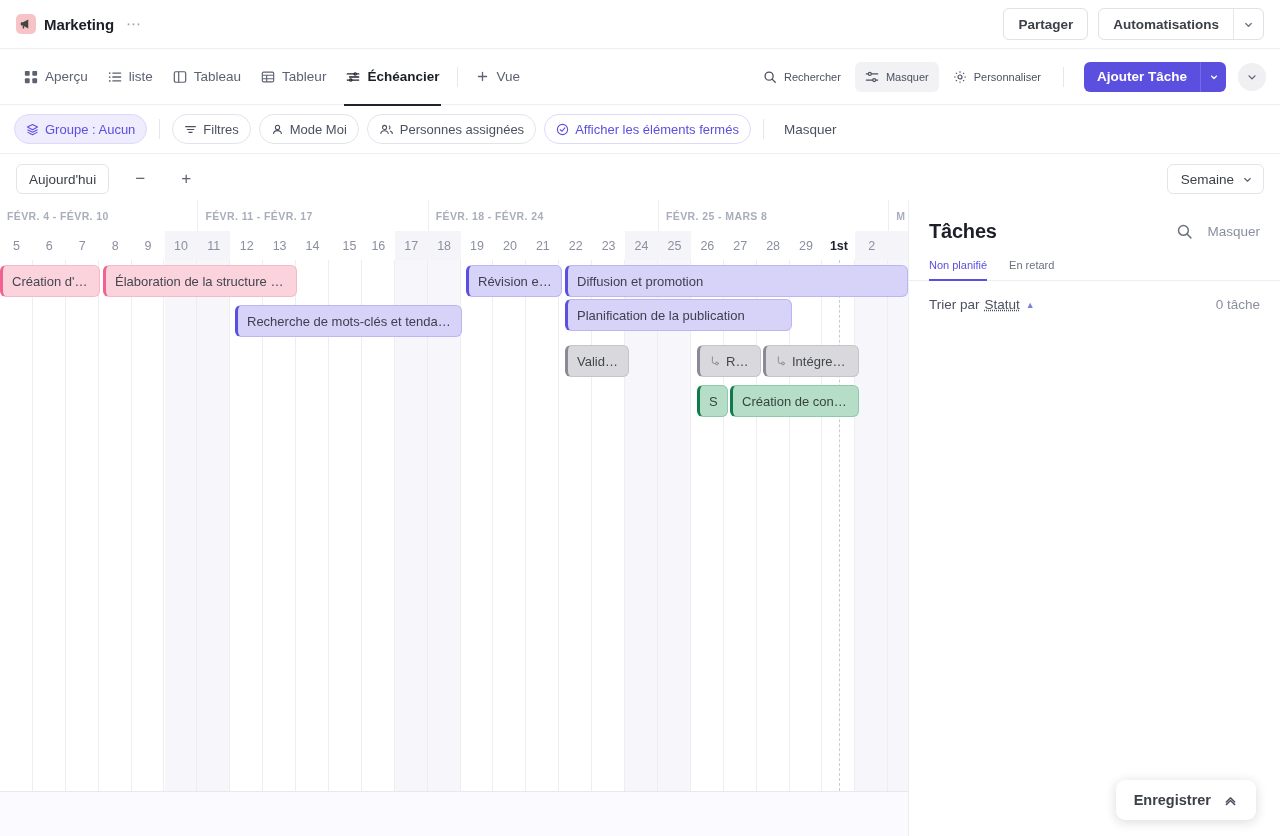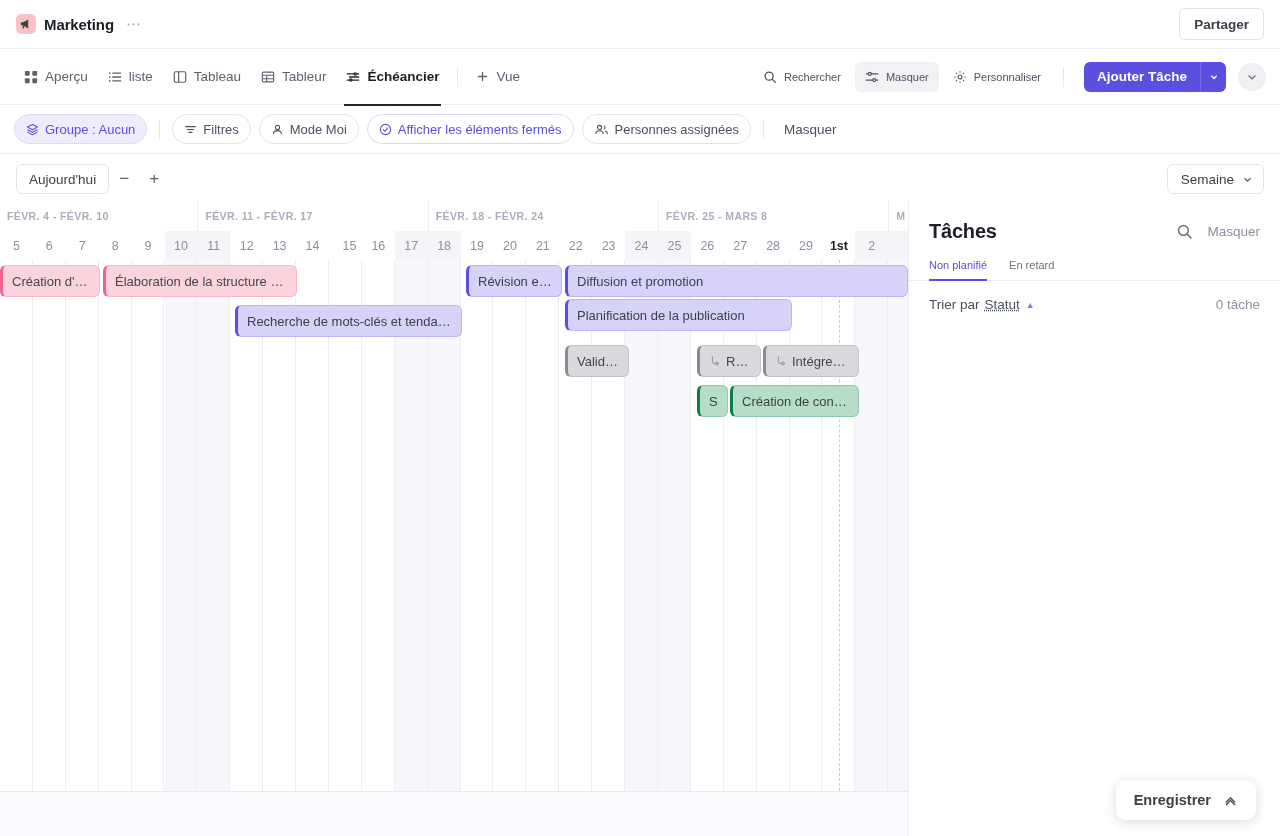--- a/index.html
+++ b/index.html
@@ -88,21 +88,21 @@
     margin-left:auto; width:222px; height:32px; border:1px solid #e2e4ea; border-radius:7px;
     display:flex; align-items:center; padding:0 12px; font-size:13.5px; color:#a3a8b4;
     background:#fff; cursor:text;
   }
   .searchbox input { border:none; outline:none; width:100%; font-size:13.5px;
     font-family:"Liberation Sans", sans-serif; color:#3c4048; background:transparent;}
   .searchbox input::placeholder { color:#a3a8b4; }
 
   
   .zoombar {
-    height:50px; display:flex; align-items:center; padding:0 16px; gap:0; background:#fff;
+    height:50px; display:flex; align-items:center; padding:0 16px; gap:16px; background:#fff;
   }
   .today-btn {
     height:30px; padding:0 12px; border:1px solid #e2e4ea; border-radius:6px;
     display:flex; align-items:center; font-size:13.5px; color:#3c4048; background:#fff;
     cursor:pointer; font-weight:500;
   }
   .zbtn { width:30px; height:30px; display:flex; align-items:center; justify-content:center;
     color:#5c6270; cursor:pointer; font-size:17px; }
   .semaine {
     margin-left:auto; height:30px; padding:0 10px 0 13px; border:1px solid #e2e4ea; border-radius:6px;
@@ -181,20 +181,28 @@
         <svg width="12" height="12" viewBox="0 0 16 16" fill="#444">
           <path d="M11 2 L4 5.5 H2.2 A1.2 1.2 0 0 0 1 6.7 v2.1 a1.2 1.2 0 0 0 1.2 1.2 H4 L11 14 Z"></path>
           <rect x="3.6" y="10" width="1.9" height="4" rx=".7"></rect>
         </svg>
       </span>
       <span class="proj-name">Marketing</span>
       <span class="proj-dots">⋯</span>
     </div>
     <div class="topbar-right">
       <div class="btn-outline">Partager</div>
+      <div class="btn-split">
+        <div class="part">Automatisations</div>
+        <div class="part caret">
+          <svg width="11" height="11" viewBox="0 0 16 16" fill="none" stroke="#6b7280" stroke-width="1.8" stroke-linecap="round" stroke-linejoin="round">
+              <path d="M4 6.5 L8 10.5 L12 6.5"></path>
+            </svg>
+        </div>
+      </div>
     </div>
   </div>
 
   <div class="viewbar">
     <div class="vtab">
       <span>
         <svg width="14" height="14" viewBox="0 0 16 16" fill="#5c6270">
             <rect x="1" y="1" width="5.5" height="5.5" rx="1"></rect>
             <rect x="9.5" y="1" width="5.5" height="5.5" rx="1"></rect>
             <rect x="1" y="9.5" width="5.5" height="5.5" rx="1"></rect>
@@ -320,39 +328,39 @@
     </div>
     <div class="chip">
       <span>
         <svg width="13" height="13" viewBox="0 0 16 16" fill="none" stroke="#4b5160" stroke-width="1.3">
             <circle cx="8" cy="5.4" r="2.6"></circle>
             <path d="M3.2 13.4c0-2.6 2.1-4 4.8-4s4.8 1.4 4.8 4"></path>
           </svg>
       </span>
       <span>Mode Moi</span>
     </div>
-    <div class="chip purple-outline">
-      <span>
-        <svg width="13" height="13" viewBox="0 0 16 16" fill="none" stroke="#5b4fe0" stroke-width="1.3">
-            <circle cx="8" cy="8" r="6.3"></circle>
-            <path d="M5.2 8.1 7.2 10.2 10.9 5.9" stroke-linecap="round" stroke-linejoin="round"></path>
-          </svg>
-      </span>
-      <span>Afficher les éléments fermés</span>
-    </div>
     <div class="chip">
       <span>
         <svg width="15" height="13" viewBox="0 0 18 16" fill="none" stroke="#4b5160" stroke-width="1.3">
             <circle cx="6.6" cy="5.4" r="2.5"></circle>
             <path d="M2 13.4c0-2.5 2-3.9 4.6-3.9s4.6 1.4 4.6 3.9"></path>
             <path d="M12 3.4a2.4 2.4 0 0 1 0 4.3"></path>
             <path d="M13.2 9.9c1.8.3 3 1.6 3 3.5"></path>
           </svg>
       </span>
       <span>Personnes assignées</span>
+    </div>
+    <div class="chip purple-outline">
+      <span>
+        <svg width="13" height="13" viewBox="0 0 16 16" fill="none" stroke="#5b4fe0" stroke-width="1.3">
+            <circle cx="8" cy="8" r="6.3"></circle>
+            <path d="M5.2 8.1 7.2 10.2 10.9 5.9" stroke-linecap="round" stroke-linejoin="round"></path>
+          </svg>
+      </span>
+      <span>Afficher les éléments fermés</span>
     </div>
     <div class="fdiv"></div>
     <div class="plainlink">Masquer</div>
   </div>
 
   <div class="zoombar">
     <div class="today-btn">Aujourd'hui</div>
     <div class="zbtn">−</div>
     <div class="zbtn">+</div>
     <div class="semaine">

